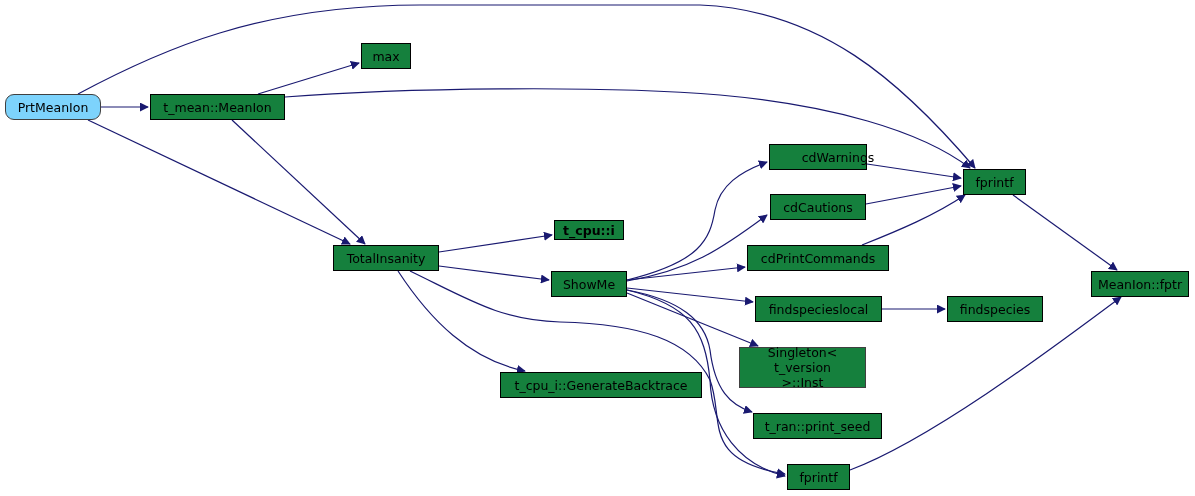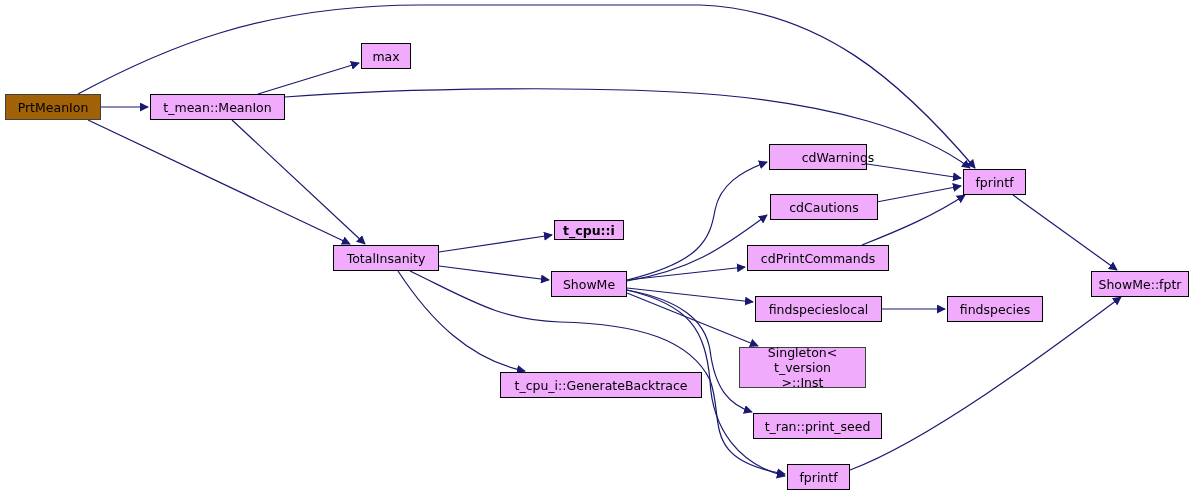--- a/index.html
+++ b/index.html
@@ -1,23 +1,23 @@
 <!DOCTYPE html>
 <html><head>
 <meta charset="utf-8">
 <style>
   html, body { margin: 0; padding: 0; background: #ffffff; }
   body { width: 1195px; height: 496px; position: relative; overflow: hidden;
          font-family: "DejaVu Sans", sans-serif; }
   #graph { position: absolute; left: 0; top: 0; }
   .node { position: absolute; box-sizing: border-box; border: 1.5px solid #000;
-          background: #f0abfc; display: flex; align-items: center; justify-content: center;
+          background: #15803d; display: flex; align-items: center; justify-content: center;
           text-align: center; font-size: 12.5px; color: #000; line-height: 15px;
           cursor: pointer; white-space: pre-line; }
-  .node.root { background: #a16207; border-color: #404040; cursor: default; }
+  .node.root { background: #7dd3fc; border-color: #404040; cursor: default; border-radius: 9px; }
   .node.multi { border-color: #404040; }
 </style>
 </head>
 <body>
 
 <svg id="graph" width="1195" height="496" viewBox="0 0 1195 496">
   <defs>
     <marker id="arrow" viewBox="0 0 10 10" refX="9" refY="5" markerWidth="9" markerHeight="9" orient="auto-start-reverse" markerUnits="userSpaceOnUse">
       <path d="M0,0 L10,5 L0,10 z" fill="#191970"></path>
     </marker>
@@ -50,22 +50,22 @@
 </svg>
 
 <div class="node root" style="left:5px;top:94px;width:96px;height:26px;">PrtMeanIon</div>
 <div class="node" style="left:150px;top:94px;width:135px;height:26px;text-align:right;">t_mean::MeanIon</div>
 <div class="node" style="left:361px;top:43px;width:50px;height:26px;">max</div>
 <div class="node" style="left:333px;top:245px;width:106px;height:26px;">TotalInsanity</div>
 <div class="node" style="left:554px;top:220px;width:70px;height:20px;font-weight:bold;">t_cpu::i</div>
 <div class="node" style="left:551px;top:271px;width:76px;height:26px;">ShowMe</div>
 <div class="node" style="left:500px;top:372px;width:202px;height:26px;">t_cpu_i::GenerateBacktrace</div>
 <div class="node" style="left:769px;top:144px;width:98px;height:26px;padding-left:40px;">cdWarnings</div>
-<div class="node" style="left:770px;top:194px;width:108px;height:26px;">cdCautions</div>
+<div class="node" style="left:770px;top:194px;width:96px;height:26px;">cdCautions</div>
 <div class="node" style="left:747px;top:245px;width:142px;height:26px;">cdPrintCommands</div>
 <div class="node" style="left:755px;top:296px;width:127px;height:26px;">findspecieslocal</div>
 <div class="node" style="left:947px;top:296px;width:96px;height:26px;">findspecies</div>
 <div class="node multi" style="left:739px;top:347px;width:127px;height:41px;">Singleton&lt; t_version
 &gt;::Inst</div>
 <div class="node" style="left:753px;top:413px;width:129px;height:26px;">t_ran::print_seed</div>
 <div class="node" style="left:787px;top:464px;width:63px;height:26px;">fprintf</div>
 <div class="node" style="left:963px;top:169px;width:63px;height:26px;">fprintf</div>
-<div class="node" style="left:1091px;top:271px;width:98px;height:26px;">ShowMe::fptr</div>
+<div class="node" style="left:1091px;top:271px;width:98px;height:26px;">MeanIon::fptr</div>
 
 </body></html>

